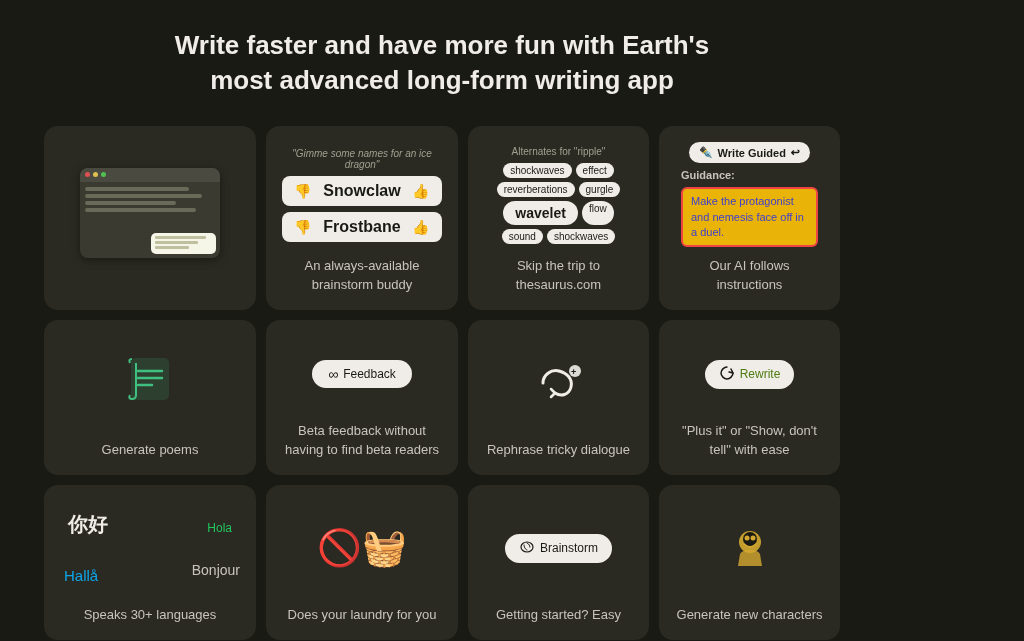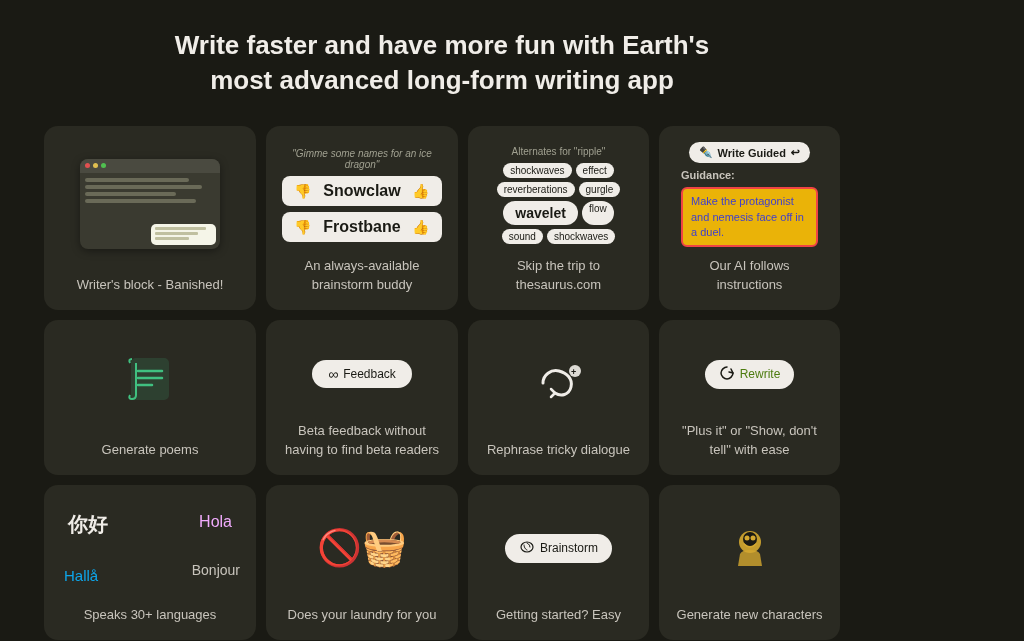--- a/index.html
+++ b/index.html
@@ -296,21 +296,20 @@
             <div class="mockup-line" style="width:70%;"></div>
             <div class="mockup-line" style="width:85%;"></div>
           </div>
           <div class="mockup-subcard">
             <div class="mockup-subcard-line" style="width:90%;"></div>
             <div class="mockup-subcard-line" style="width:75%;"></div>
             <div class="mockup-subcard-line" style="width:60%;"></div>
           </div>
         </div>
       </div>
-      <div class="card-label">Writer's block - Banished!</div>
     </div>
 
     <div class="card">
       <div class="card-visual">
         <div class="brainstorm-visual">
           <div class="brainstorm-prompt">"Gimme some names for an ice dragon"</div>
           <div class="name-chip">
             <span class="thumb-icon thumb-down">👎</span>
             <span>Snowclaw</span>
             <span class="thumb-icon">👍</span>
@@ -413,21 +412,21 @@
           </div>
         </div>
       </div>
       <div class="card-label">"Plus it" or "Show, don't tell" with ease</div>
     </div>
 
     <div class="card">
       <div class="card-visual">
         <div style="position:relative; width:180px; height:75px;">
           <span style="position:absolute; top:0; left:8px; font-size:20px; font-weight:600; color:#f0ede8;">你好</span>
-          <span style="position:absolute; top:2px; right:8px; font-size:16px; color:#f0abfc;">Hola</span>
+          <span style="position:absolute; top:10px; right:8px; font-size:12px; color:#22c55e;">Hola</span>
           <span style="position:absolute; bottom:2px; left:4px; font-size:15px; color:#0ea5e9;">Hallå</span>
           <span style="position:absolute; bottom:8px; right:0; font-size:14px; color:#c8c4bc;">Bonjour</span>
         </div>
       </div>
       <div class="card-label">Speaks 30+ languages</div>
     </div>
 
     <div class="card">
       <div class="card-visual">
         <div class="laundry-visual">

